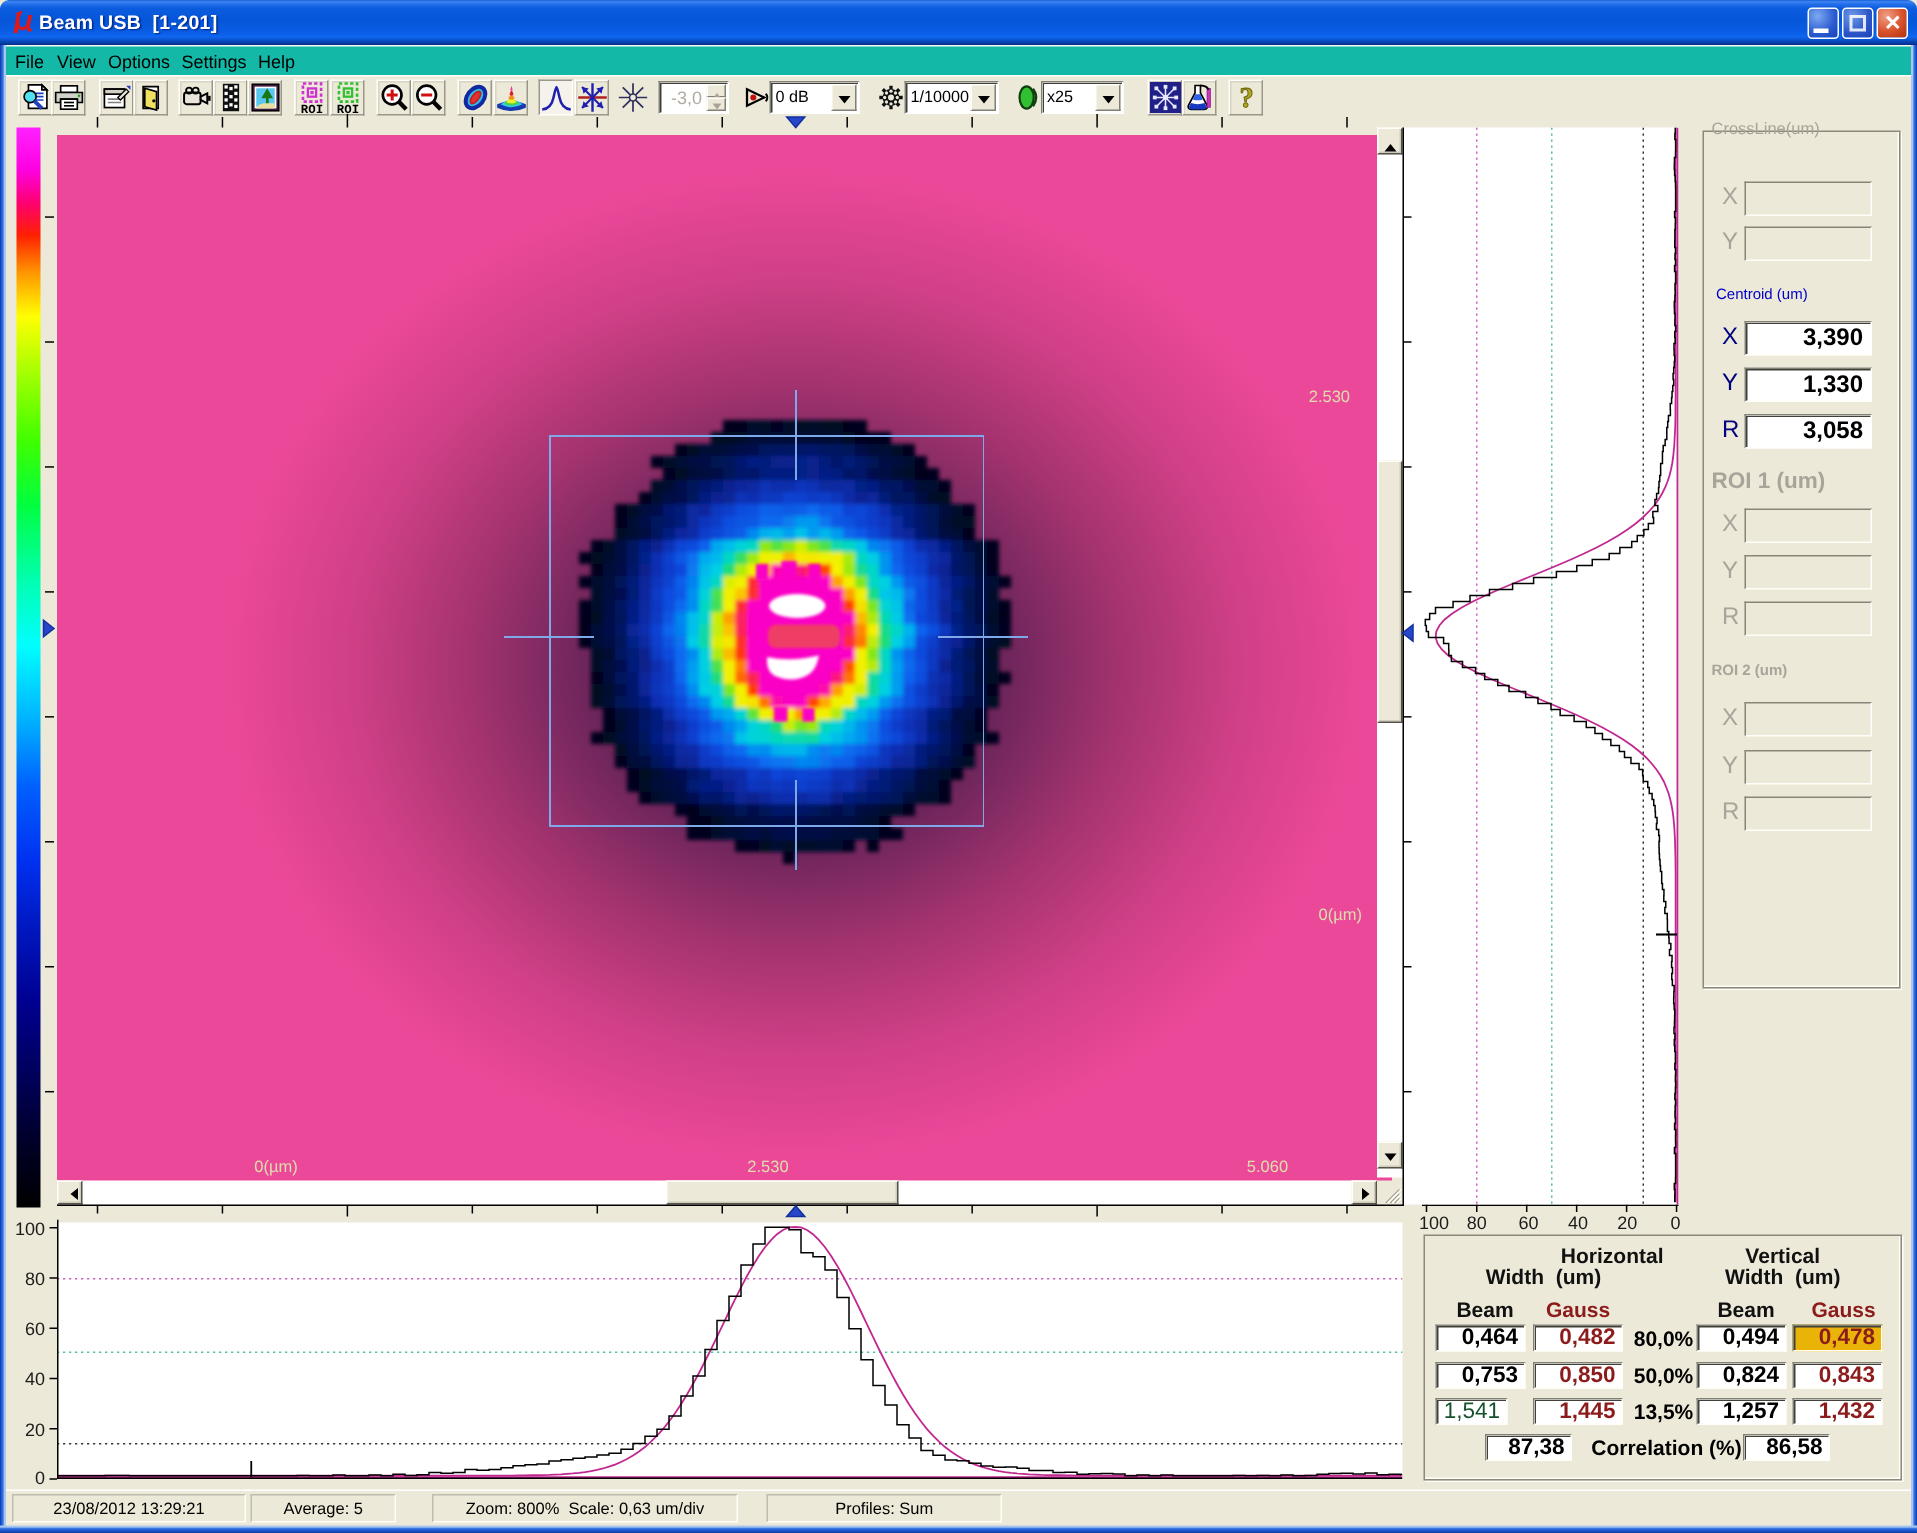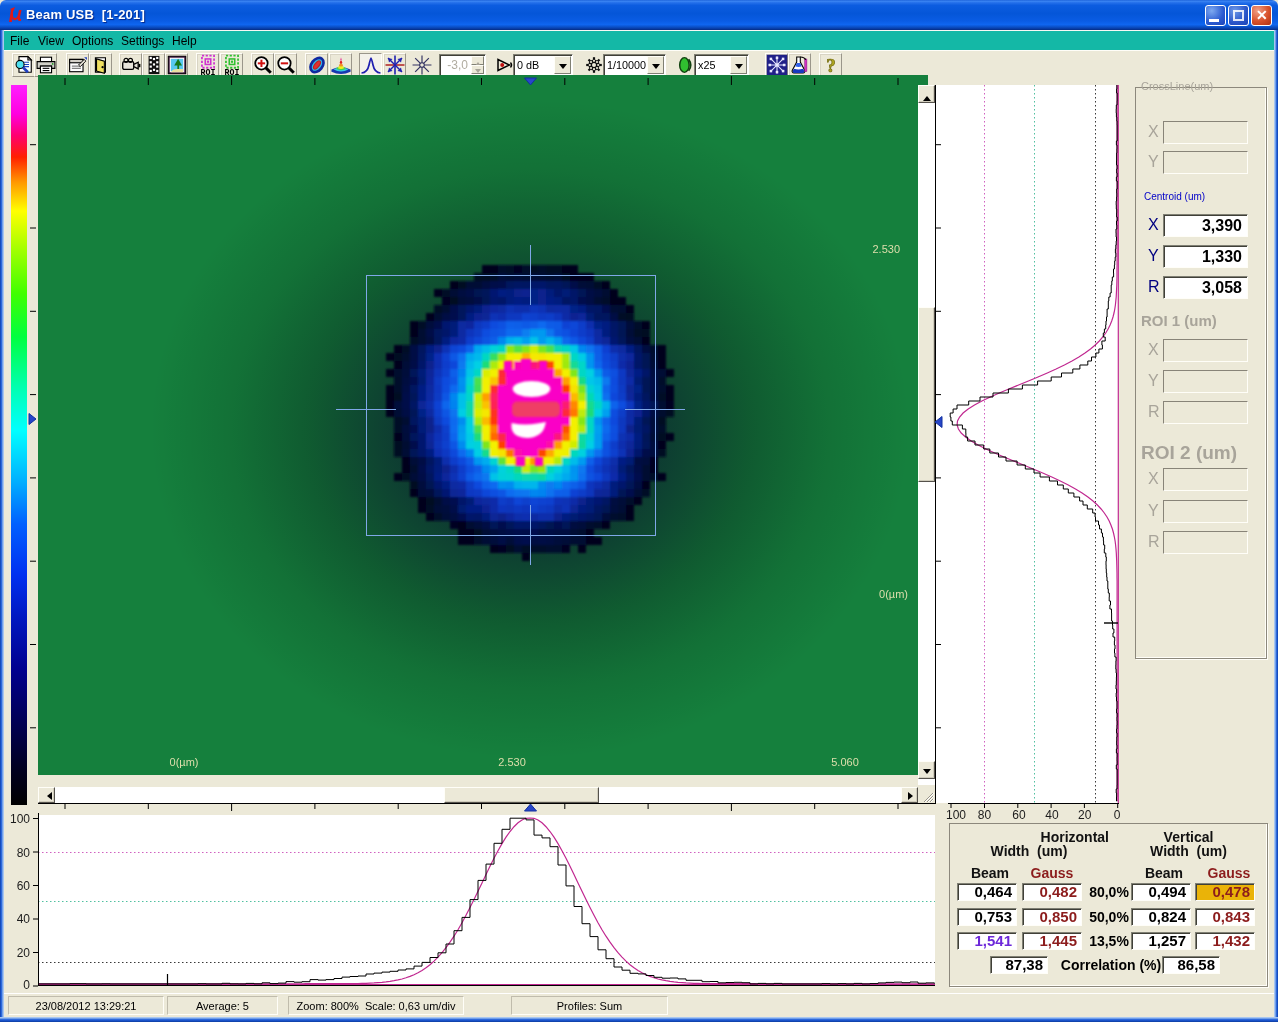--- a/index.html
+++ b/index.html
@@ -373,21 +373,21 @@
 <line x1="30" y1="561.2" x2="36" y2="561.2" stroke="#000"></line>
 <line x1="936" y1="644.5" x2="941" y2="644.5" stroke="#000"></line>
 <line x1="30" y1="644.5" x2="36" y2="644.5" stroke="#000"></line>
 <line x1="936" y1="727.8" x2="941" y2="727.8" stroke="#000"></line>
 <line x1="30" y1="727.8" x2="36" y2="727.8" stroke="#000"></line>
 <path d="M524.5 78 h12 l-6 7 z" fill="#2846c8" stroke="#1030a0"></path>
 <path d="M524.5 811 h12 l-6 -7 z" fill="#2846c8" stroke="#1030a0"></path>
 <path d="M29 413.5 v11 l7 -5.5 z" fill="#2846c8" stroke="#1030a0"></path>
 <path d="M942 416.5 v11 l-7 -5.5 z" fill="#2846c8" stroke="#1030a0"></path>
 </svg>
-<div class="abs" style="left:38px;top:75px;width:890px;height:700px;background:#15803d;overflow:hidden">
+<div class="abs" style="left:38px;top:90px;width:890px;height:700px;background:#ec4899;overflow:hidden">
 <div class="abs" style="left:112px;top:24px;width:760px;height:660px;background:radial-gradient(ellipse 50% 50% at 50% 50%, rgba(13,16,62,0.92) 0%, rgba(8,10,42,0.6) 33%, rgba(3,4,19,0.3) 58%, rgba(1,1,8,0.12) 78%, rgba(0,0,5,0) 100%)"></div>
 <svg class="abs" style="left:0;top:0" width="880" height="700">
 <defs>
         <filter id="bl1" x="-15%" y="-15%" width="130%" height="130%">
           <feGaussianBlur stdDeviation="1.25"></feGaussianBlur>
         </filter>
 <filter id="bl2" x="-30%" y="-30%" width="160%" height="160%">
           <feGaussianBlur stdDeviation="1.2"></feGaussianBlur>
         </filter>
       </defs>
@@ -1529,21 +1529,21 @@
 <div class="inbox" style="left:1163px;top:245px;width:85px;height:23px;background:#fff;font-size:16px;font-weight:bold;text-align:right;padding:2px 5px 0 0">1,330</div>
 <div class="rlab" style="left:1148px;top:278px;color:#000080">R</div>
 <div class="inbox" style="left:1163px;top:276px;width:85px;height:23px;background:#fff;font-size:16px;font-weight:bold;text-align:right;padding:2px 5px 0 0">3,058</div>
 <div class="rlab g" style="left:1141px;top:312px;font-weight:bold;font-size:15px">ROI 1 (um)</div>
 <div class="rlab" style="left:1148px;top:341px;color:#a8a49a">X</div>
 <div class="ebox" style="left:1163px;top:339px;width:85px;height:23px;background:#ece9d8"></div>
 <div class="rlab" style="left:1148px;top:372px;color:#a8a49a">Y</div>
 <div class="ebox" style="left:1163px;top:370px;width:85px;height:23px;background:#ece9d8"></div>
 <div class="rlab" style="left:1148px;top:403px;color:#a8a49a">R</div>
 <div class="ebox" style="left:1163px;top:401px;width:85px;height:23px;background:#ece9d8"></div>
-<div class="rlab g" style="left:1141px;top:442px;font-weight:bold;font-size:19px">ROI 2 (um)</div>
+<div class="rlab g" style="left:1141px;top:442px;font-weight:bold;font-size:10px">ROI 2 (um)</div>
 <div class="rlab" style="left:1148px;top:470px;color:#a8a49a">X</div>
 <div class="ebox" style="left:1163px;top:468px;width:85px;height:23px;background:#ece9d8"></div>
 <div class="rlab" style="left:1148px;top:502px;color:#a8a49a">Y</div>
 <div class="ebox" style="left:1163px;top:500px;width:85px;height:23px;background:#ece9d8"></div>
 <div class="rlab" style="left:1148px;top:533px;color:#a8a49a">R</div>
 <div class="ebox" style="left:1163px;top:531px;width:85px;height:23px;background:#ece9d8"></div>
 <div class="abs" style="left:38px;top:815px;width:897px;height:171px;background:#fff"></div>
 <svg class="abs" style="left:38px;top:813px" width="897" height="177">
 <g stroke-dasharray="1.5 2.5">
 <line x1="0" y1="39.5" x2="897" y2="39.5" stroke="#d060c0"></line>
@@ -1590,29 +1590,29 @@
 <div class="inbox" style="left:957px;top:883px;width:60px;height:18px;background:#fff;font-size:15px;font-weight:bold;color:#000;text-align:right;padding:0 4px 0 0;line-height:16px">0,464</div>
 <div class="inbox" style="left:1022px;top:883px;width:60px;height:18px;background:#fff;font-size:15px;font-weight:bold;color:#8c1c1c;text-align:right;padding:0 4px 0 0;line-height:16px">0,482</div>
 <div class="abs" style="left:1086px;top:884px;width:46px;font-size:14px;font-weight:bold;text-align:center">80,0%</div>
 <div class="inbox" style="left:1131px;top:883px;width:60px;height:18px;background:#fff;font-size:15px;font-weight:bold;color:#000;text-align:right;padding:0 4px 0 0;line-height:16px">0,494</div>
 <div class="inbox" style="left:1195px;top:883px;width:60px;height:18px;background:#eab308;font-size:15px;font-weight:bold;color:#8c1c1c;text-align:right;padding:0 4px 0 0;line-height:16px">0,478</div>
 <div class="inbox" style="left:957px;top:908px;width:60px;height:18px;background:#fff;font-size:15px;font-weight:bold;color:#000;text-align:right;padding:0 4px 0 0;line-height:16px">0,753</div>
 <div class="inbox" style="left:1022px;top:908px;width:60px;height:18px;background:#fff;font-size:15px;font-weight:bold;color:#8c1c1c;text-align:right;padding:0 4px 0 0;line-height:16px">0,850</div>
 <div class="abs" style="left:1086px;top:909px;width:46px;font-size:14px;font-weight:bold;text-align:center">50,0%</div>
 <div class="inbox" style="left:1131px;top:908px;width:60px;height:18px;background:#fff;font-size:15px;font-weight:bold;color:#000;text-align:right;padding:0 4px 0 0;line-height:16px">0,824</div>
 <div class="inbox" style="left:1195px;top:908px;width:60px;height:18px;background:#fff;font-size:15px;font-weight:bold;color:#8c1c1c;text-align:right;padding:0 4px 0 0;line-height:16px">0,843</div>
-<div class="inbox" style="left:957px;top:932px;width:60px;height:18px;background:#fff;font-size:15px;font-weight:bold;color:#6d28d9;text-align:right;padding:0 4px 0 0;line-height:16px">1,541</div>
+<div class="inbox" style="left:957px;top:932px;width:48px;height:18px;background:#fff;font-size:15px;font-weight:normal;color:#14532d;text-align:right;padding:0 4px 0 0;line-height:16px">1,541</div>
 <div class="inbox" style="left:1022px;top:932px;width:60px;height:18px;background:#fff;font-size:15px;font-weight:bold;color:#8c1c1c;text-align:right;padding:0 4px 0 0;line-height:16px">1,445</div>
 <div class="abs" style="left:1086px;top:933px;width:46px;font-size:14px;font-weight:bold;text-align:center">13,5%</div>
 <div class="inbox" style="left:1131px;top:932px;width:60px;height:18px;background:#fff;font-size:15px;font-weight:bold;color:#000;text-align:right;padding:0 4px 0 0;line-height:16px">1,257</div>
 <div class="inbox" style="left:1195px;top:932px;width:60px;height:18px;background:#fff;font-size:15px;font-weight:bold;color:#8c1c1c;text-align:right;padding:0 4px 0 0;line-height:16px">1,432</div>
 <div class="inbox" style="left:990px;top:956px;width:58px;height:18px;background:#fff;font-size:15px;font-weight:bold;color:#000;text-align:right;padding:0 4px 0 0;line-height:16px">87,38</div>
 <div class="abs" style="left:1055px;top:957px;width:112px;font-size:14px;font-weight:bold;text-align:center">Correlation (%)</div>
 <div class="inbox" style="left:1162px;top:956px;width:58px;height:18px;background:#fff;font-size:15px;font-weight:bold;color:#000;text-align:right;padding:0 4px 0 0;line-height:16px">86,58</div>
 <div class="abs" style="left:4px;top:993px;width:1270px;height:24px;background:#ece9d8;border-top:1px solid #fff">
 <div class="statf" style="left:4px;width:156px">23/08/2012 13:29:21</div>
-<div class="statf" style="left:163px;width:111px">Average: 5</div>
-<div class="statf" style="left:284px;width:176px">Zoom: 800%&nbsp; Scale: 0,63 um/div</div>
+<div class="statf" style="left:163px;width:97px">Average: 5</div>
+<div class="statf" style="left:284px;width:204px">Zoom: 800%&nbsp; Scale: 0,63 um/div</div>
 <div class="statf" style="left:507px;width:157px">Profiles: Sum</div>
 </div>
 <div id="frameL" class="abs"></div>
 <div id="frameR" class="abs"></div>
 <div id="frameB" class="abs"></div>
 
 </body></html>

